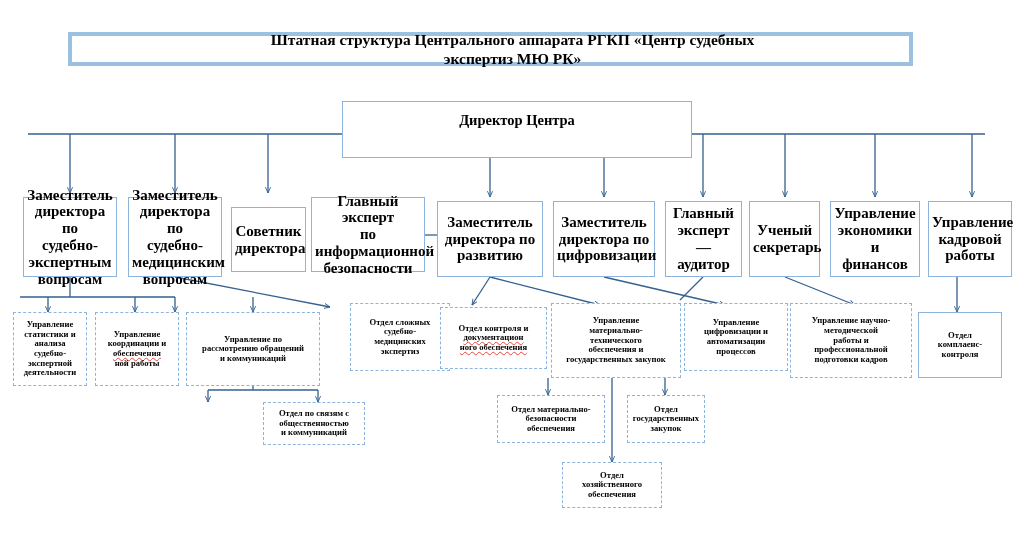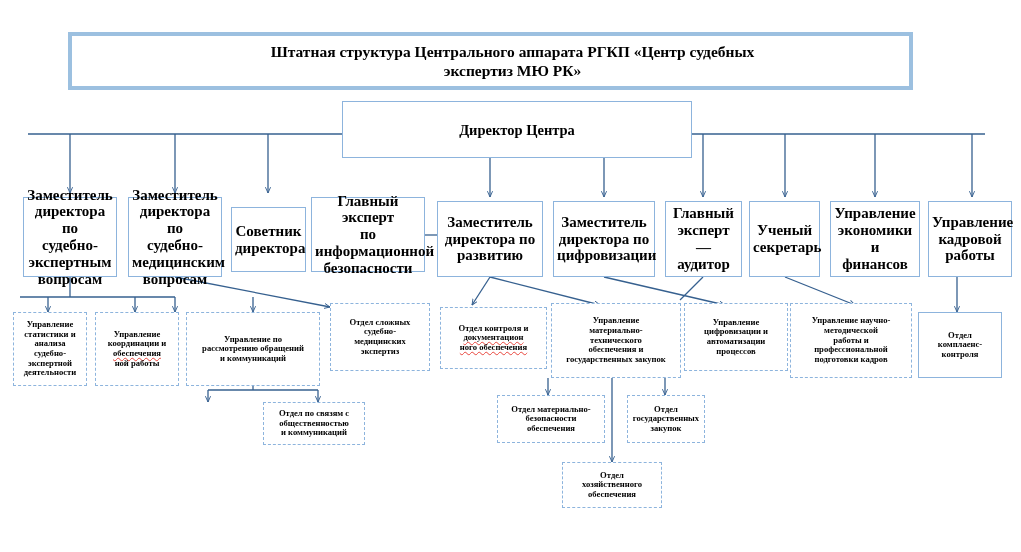--- a/index.html
+++ b/index.html
@@ -30,21 +30,21 @@
     position: absolute;
     box-sizing: border-box;
     display: flex;
     align-items: center;
     justify-content: center;
     text-align: center;
     color: #000000;
     font-weight: bold;
     line-height: 1.12;
     background: #ffffff;
-    padding: 12px 3px;
+    padding: 2px 3px;
     z-index: 3;
   }
   .node.solid {
     border: 1.6px solid #8db4dd;
   }
   .node.dashed {
     border: 1.8px dashed #8db4dd;
   }
   .node .txt {
     display: block;
@@ -143,21 +143,21 @@
       <path d="M 208 390 L 208 402" marker-end="url(#arw)"></path>
       <path d="M 318 390 L 318 402" marker-end="url(#arw)"></path>
 
       <path d="M 548 378 L 548 395" marker-end="url(#arw)"></path>
       <path d="M 612 378 L 612 460"></path>
       <path d="M 665 378 L 665 395" marker-end="url(#arw)"></path>
       <path d="M 612 460 L 612 462" marker-end="url(#arw)"></path>
     </g>
   </svg>
 
-  <div id="title-banner" style="left:68px; top:32px; width:845px; height:58px;padding-left:44px;">
+  <div id="title-banner" style="left:68px; top:32px; width:845px; height:34px;padding-left:44px;">
     <span class="txt">Штатная структура Центрального аппарата РГКП «Центр судебных
 экспертиз МЮ РК»</span>
   </div>
 
   <div class="node solid" id="node-director" style="left:342px; top:101px; width:350px; height:57px;">
     <span class="txt">Директор Центра</span>
   </div>
 
   <div class="node solid lvl2" style="left:23px; top:197px; width:94px; height:80px;">
     <span class="txt">Заместитель
@@ -237,21 +237,21 @@
 </span><span class="misspelled">обеспечения</span><span>
 ной работы</span></span>
   </div>
 
   <div class="node dashed lvl3" style="left:186px; top:312px; width:134px; height:74px;">
     <span class="txt">Управление по
 рассмотрению обращений
 и коммуникаций</span>
   </div>
 
-  <div class="node dashed lvl3" style="left:330px; top:303px; width:100px; height:68px;">
+  <div class="node dashed lvl3" style="left:350px; top:303px; width:100px; height:68px;">
     <span class="txt">Отдел сложных
 судебно-
 медицинских
 экспертиз</span>
   </div>
 
   <div class="node dashed lvl3" style="left:440px; top:307px; width:107px; height:62px;">
     <span class="txt"><span>Отдел контроля и
 </span><span class="misspelled">документацион
 ного обеспечения</span><span></span></span>

